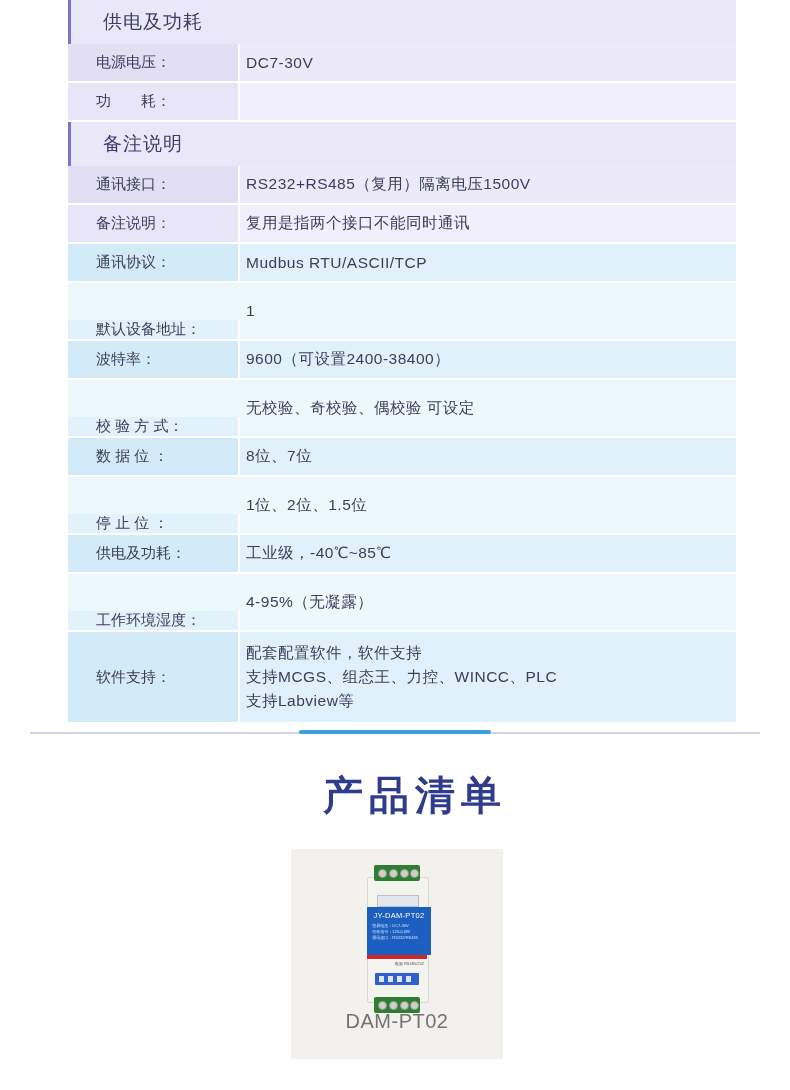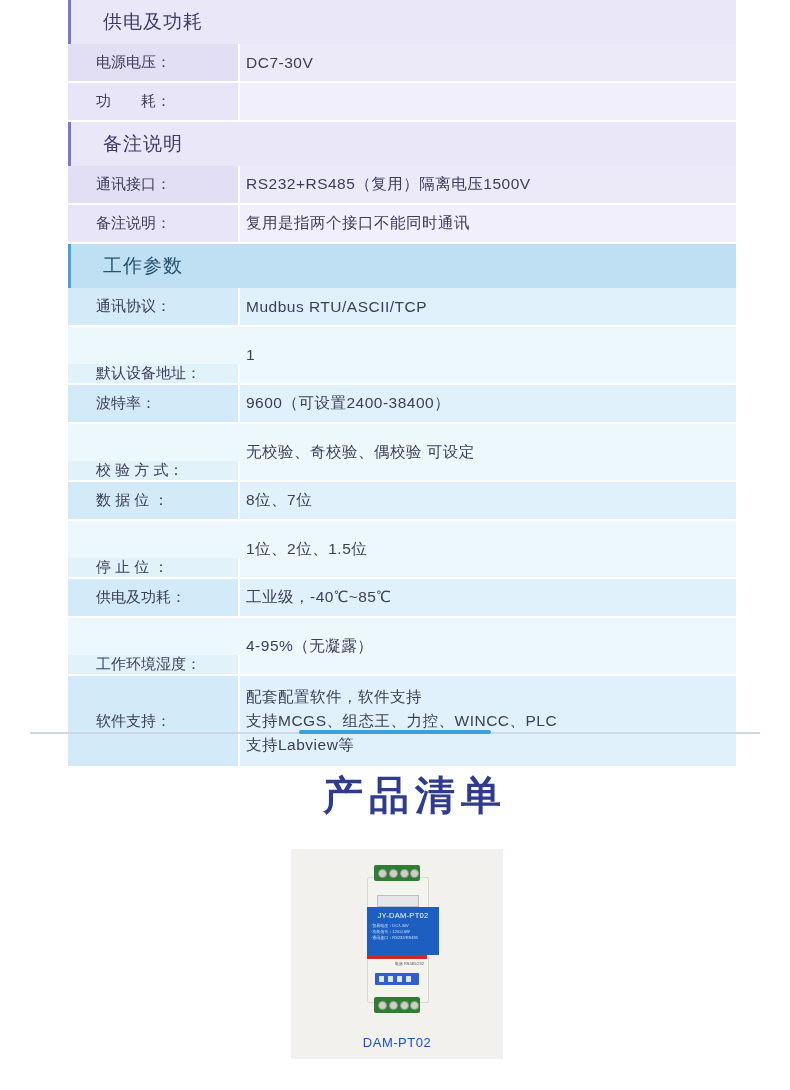--- a/index.html
+++ b/index.html
@@ -172,21 +172,21 @@
     width: 60px;
     height: 124px;
     background: #f4f4ef;
     border: 1px solid #d8d8cf;
     border-radius: 2px;
   }
   .device .band-blue {
     position: absolute;
     left: 6px;
     top: 42px;
-    width: 72px;
+    width: 64px;
     height: 48px;
     background: #1c5fc0;
   }
   .device .band-label {
     position: absolute;
     left: 0;
     top: 4px;
     width: 100%;
     text-align: center;
     color: #ffffff;
@@ -264,25 +264,25 @@
     position: absolute;
     top: 3px;
     width: 5px;
     height: 6px;
     background: #dfe6ff;
   }
 
   .product-caption {
     position: absolute;
     left: 0;
-    bottom: 9px;
+    bottom: 26px;
     width: 100%;
     text-align: center;
-    font-size: 13px;
-    color: #1d4ed8;
+    font-size: 20px;
+    color: #737373;
     letter-spacing: 0.5px;
   }
 </style>
 </head>
 <body>
 
 <div class="page">
 
   <div class="spec-wrap">
 
@@ -302,21 +302,20 @@
       <div class="cell-label">通讯接口：</div>
       <div class="cell-value">RS232+RS485（复用）隔离电压1500V</div>
     </div>
     <div class="row-gap"></div>
     <div class="row p2">
       <div class="cell-label">备注说明：</div>
       <div class="cell-value">复用是指两个接口不能同时通讯</div>
     </div>
     <div class="row-gap"></div>
 
-    <div class="section-head blue">工作参数</div>
 
     <div class="row b1">
       <div class="cell-label">通讯协议：</div>
       <div class="cell-value">Mudbus RTU/ASCII/TCP</div>
     </div>
     <div class="row-gap"></div>
     <div class="row b2">
       <div class="cell-label">默认设备地址：</div>
       <div class="cell-value">1</div>
     </div>

